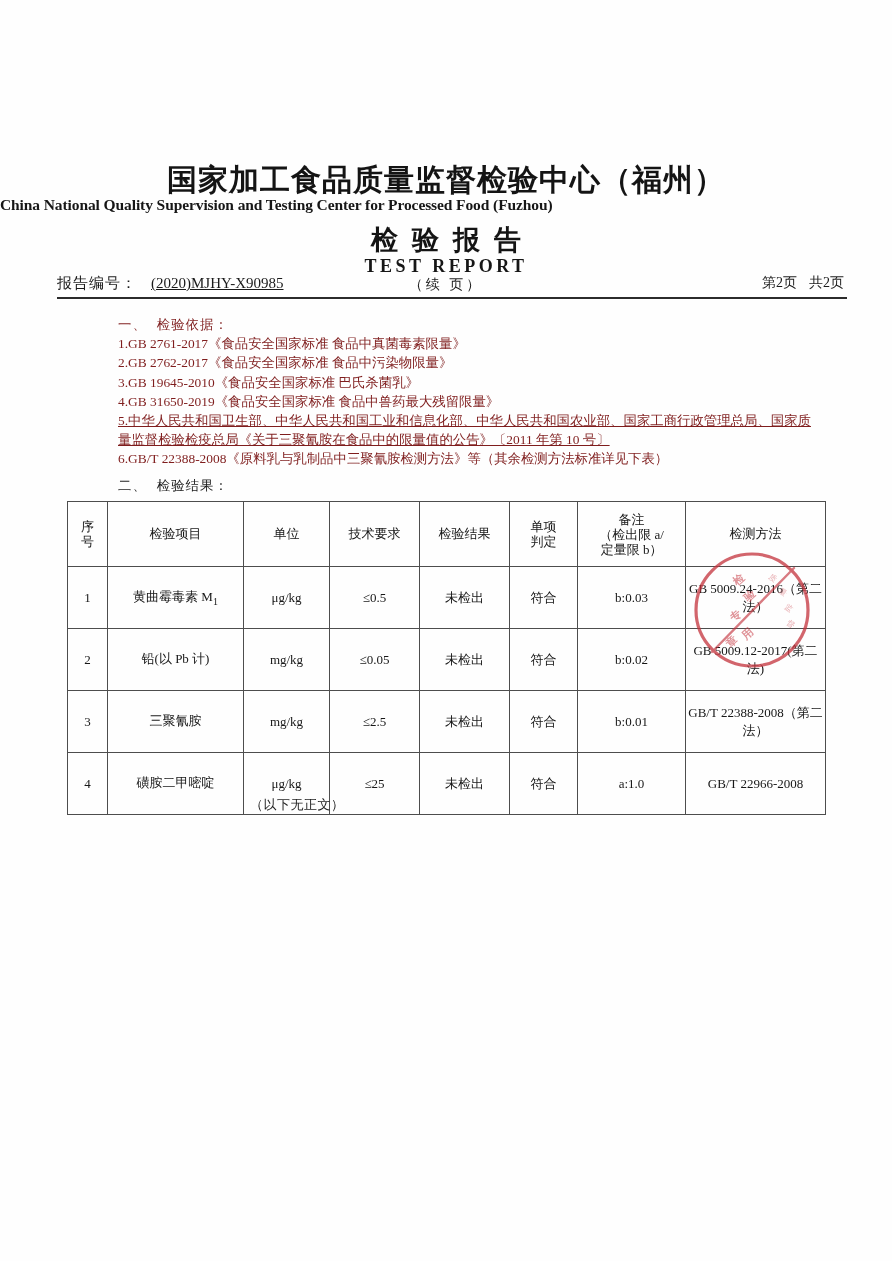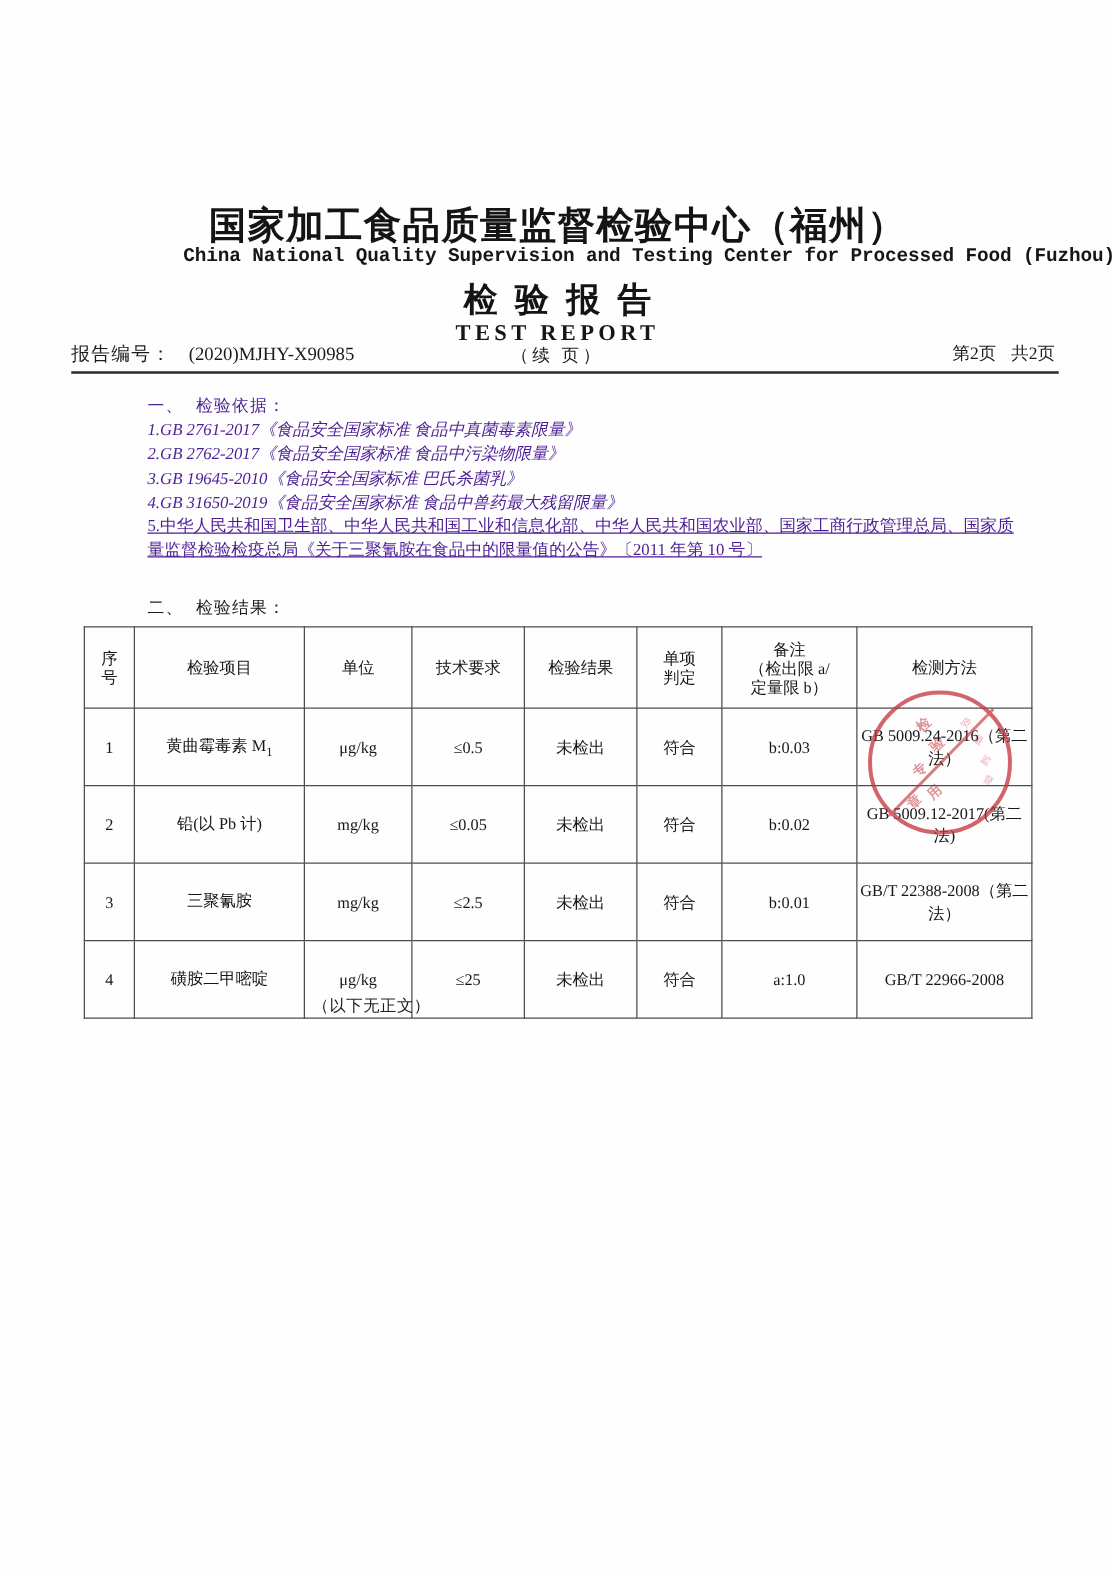--- a/index.html
+++ b/index.html
@@ -27,22 +27,22 @@
     font-family: "DejaVu Serif", "Liberation Serif", serif;
     font-weight: bold;
     font-size: 30px;
     letter-spacing: 1px;
     color: #141414;
   }
   .hdr-en-title {
     position: absolute;
     left: 0; right: 0;
     top: 196px;
-    text-align: right;
-    font-family: Liberation Mono, monospace;
+    text-align: left;
+    font-family: Liberation Serif, serif;
     font-weight: bold;
     font-size: 15.5px;
     letter-spacing: -0.1px;
     color: #161616;
   }
   .hdr-cn-report {
     position: absolute;
     left: 0; right: 0;
     top: 222px;
     text-align: center;
@@ -66,21 +66,21 @@
   }
   .hdr-report-no {
     position: absolute;
     left: 57px;
     top: 274px;
     font-size: 15px;
     white-space: nowrap;
     color: #1a1a1a;
   }
   .hdr-report-no .lbl { letter-spacing: 1px; }
-  .hdr-report-no .val { margin-left: 14px; font-family: "Liberation Serif", serif; }
+  .hdr-report-no .val { margin-left: 14px; font-family: "Liberation Serif", serif; text-decoration: underline; }
   .hdr-cont {
     position: absolute;
     left: 0; right: 0;
     top: 276px;
     text-align: center;
     font-size: 14px;
     letter-spacing: 3px;
     color: #1a1a1a;
   }
   .hdr-pageno {
@@ -103,29 +103,28 @@
   }
 
   
   .sec-basis {
     position: absolute;
     left: 118px;
     top: 315px;
     width: 700px;
     font-size: 13.4px;
     line-height: 19.2px;
-    color: #4c1d95;
+    color: #7f1d1d;
   }
   .sec-heading {
     letter-spacing: 1px;
   }
   .sec-heading .num { margin-right: 10px; }
   .basis-line {
     white-space: nowrap;
-    font-style: italic;
   }
   .basis-wrap {
     white-space: normal;
     text-decoration: underline;
   }
 
   .sec-result {
     position: absolute;
     left: 118px;
     top: 477px;
@@ -226,20 +225,21 @@
 
   <div class="sec-basis">
     <div class="sec-heading">
       <span class="num">一、</span><span>检验依据：</span>
     </div>
     <div class="basis-line">1.GB 2761-2017《食品安全国家标准 食品中真菌毒素限量》</div>
     <div class="basis-line">2.GB 2762-2017《食品安全国家标准 食品中污染物限量》</div>
     <div class="basis-line">3.GB 19645-2010《食品安全国家标准 巴氏杀菌乳》</div>
     <div class="basis-line">4.GB 31650-2019《食品安全国家标准 食品中兽药最大残留限量》</div>
     <div class="basis-wrap">5.中华人民共和国卫生部、中华人民共和国工业和信息化部、中华人民共和国农业部、国家工商行政管理总局、国家质量监督检验检疫总局《关于三聚氰胺在食品中的限量值的公告》〔2011 年第 10 号〕</div>
+    <div class="basis-line">6.GB/T 22388-2008《原料乳与乳制品中三聚氰胺检测方法》等（其余检测方法标准详见下表）</div>
   </div>
 
   <div class="sec-result">
     <span class="num">二、</span><span>检验结果：</span>
   </div>
 
   <div class="tbl-wrap">
     <table class="report">
       <colgroup>
         <col class="c-seq">

